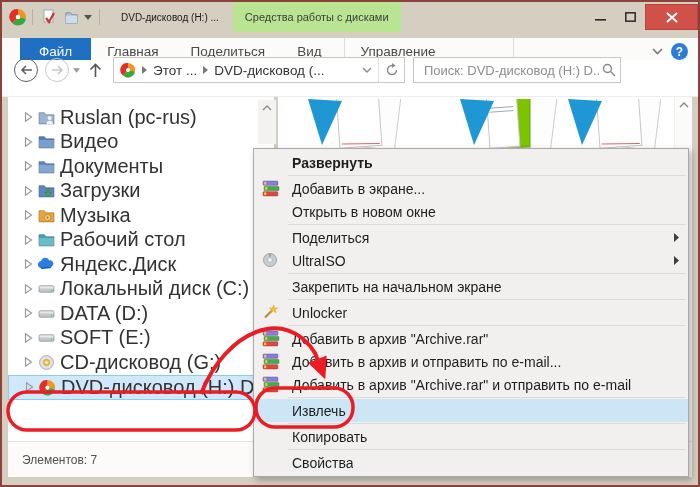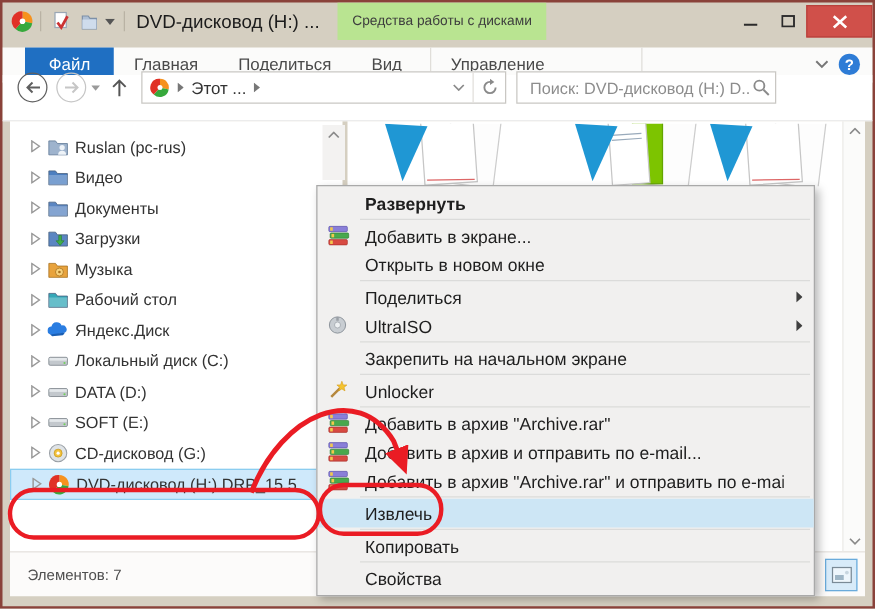--- a/index.html
+++ b/index.html
@@ -9,21 +9,21 @@
     background:#d5cfc1;border:2px solid #8a423a;
     font-family:"Liberation Sans","DejaVu Sans",sans-serif;
     overflow:hidden;
   }
   
   .titlebar{position:absolute;top:0;left:0;right:0;height:30px;display:flex;align-items:center;}
   .app-icon{width:18px;height:18px;margin-left:7px;flex:none;}
   .tb-sep{width:1px;height:16px;background:#b9b2a4;margin:0 5px;flex:none;}
   .qat-btn{width:20px;height:20px;display:flex;align-items:center;justify-content:center;flex:none;margin:0 1px;}
   .qat-caret{width:12px;height:20px;display:flex;align-items:center;justify-content:center;flex:none;}
-  .win-title{font-size:15px;color:#1c1c1c;margin-left:4px;white-space:nowrap;}
+  .win-title{font-size:10px;color:#1c1c1c;margin-left:16px;white-space:nowrap;}
   .ctx-badge{height:30px;margin-left:14px;padding:0 12px;background:#b9e491;color:#3e3e3e;
     font-size:11px;display:flex;align-items:center;flex:none;}
   .tb-spacer{flex:1;}
   .win-btn{width:30px;height:26px;display:flex;align-items:center;justify-content:center;flex:none;}
   .win-btn.close{width:53px;background:#d0504a;border:1px solid #b8413c;margin-right:0;}
   
   .tabs{position:absolute;top:36px;left:0;right:0;height:28px;background:#fbfbfa;
     border-bottom:1px solid #e4e2de;display:flex;align-items:stretch;font-size:13.5px;color:#4a4a4a;}
   .tab{display:flex;align-items:center;padding:0 16px;}
   .tab.file{background:#1f6fc2;color:#fff;padding:0 19px;margin-left:18px;}
@@ -47,41 +47,41 @@
   .addr-right{margin-left:auto;display:flex;align-items:center;}
   .addr-chevron{width:22px;display:flex;justify-content:center;}
   .addr-refresh{width:26px;height:24px;border-left:1px solid #e2e0dc;display:flex;align-items:center;justify-content:center;}
   .searchbox{height:26px;width:208px;margin-left:8px;border:1px solid #c9c7c3;background:#fff;
     display:flex;align-items:center;padding:0 4px 0 8px;}
   .searchbox input{border:none;outline:none;flex:1;font-size:13px;color:#555;
     font-family:"Liberation Sans","DejaVu Sans",sans-serif;background:transparent;min-width:0;}
   .searchbox input::placeholder{color:#8d8d8d;opacity:1;}
   
   .tree{position:absolute;top:95px;left:6px;width:266px;bottom:44px;background:#fff;padding-top:8px;overflow:hidden;}
-  .tree-row{height:24.5px;display:flex;align-items:center;padding-left:12px;font-size:13px;color:#333;}
+  .tree-row{height:24.5px;display:flex;align-items:center;padding-left:12px;font-size:20px;color:#333;}
   .tree-row .expander{width:16px;height:16px;flex:none;display:flex;align-items:center;justify-content:center;}
   .tree-row .t-icon{width:17px;height:17px;flex:none;margin:0 5px 0 2px;}
   .tree-row .t-label{white-space:nowrap;}
   .tree-row.selected{background:#cfe9fb;border:1px solid #8bcdf0;margin-right:16px;height:25px;}
   .tree-scroll-up{position:absolute;left:256px;top:98px;width:18px;height:44px;background:#f3f2f1;
     display:flex;justify-content:center;padding-top:5px;z-index:5;}
   .content{position:absolute;left:276px;top:95px;right:24px;bottom:44px;background:#fff;overflow:hidden;}
   .ghost{position:absolute;top:2px;}
   .vscroll{position:absolute;right:6px;top:95px;width:18px;bottom:44px;background:#fbfbfa;
     border-left:1px solid #f0efee;display:flex;flex-direction:column;align-items:center;justify-content:space-between;
     padding:5px 0;}
   
   .statusbar{position:absolute;left:6px;right:6px;bottom:8px;height:36px;background:#fcfbfa;
     border-top:1px solid #e6e4e0;display:flex;align-items:center;padding:0 6px 0 14px;}
   .status-text{font-size:12px;color:#4f4f4f;}
   .status-right{margin-left:auto;display:flex;align-items:center;gap:4px;}
   .view-btn{width:26px;height:26px;display:flex;align-items:center;justify-content:center;border:1px solid transparent;}
   .view-btn.active{background:#d8ebf9;border-color:#6aabdb;}
   
-  .menu{position:absolute;left:251px;top:146px;width:399px;background:#f1f0ef;
+  .menu{position:absolute;left:251px;top:146px;width:436px;background:#f1f0ef;
     border:1px solid #a9a9a9;box-shadow:3px 3px 7px rgba(0,0,0,0.28);padding:2px 0;z-index:50;}
   .mi{height:23px;display:flex;align-items:center;padding:0 24px 0 8px;font-size:14px;color:#1e1e1e;position:relative;}
   .mi .mi-icon{width:21px;height:17px;flex:none;margin-right:9px;}
   .mi .mi-label{white-space:nowrap;overflow:hidden;}
   .mi.bold .mi-label{font-weight:bold;}
   .mi.hl{background:#cde6f5;}
   .mi .sub-arrow{position:absolute;right:9px;top:7px;}
   .menu .sep{height:1px;background:#dbdbda;margin:1px 3px 1px 34px;}
   
   .annotation-layer{position:absolute;left:0;top:0;width:700px;height:487px;z-index:100;pointer-events:none;}
@@ -195,20 +195,21 @@
         <svg width="5" height="8" viewBox="0 0 5 8">
             <polygon points="0,0 5,4 0,8" fill="#777"></polygon>
           </svg>
       </span>
       <span class="crumb">Этот ...</span>
       <span class="crumb-sep">
         <svg width="5" height="8" viewBox="0 0 5 8">
             <polygon points="0,0 5,4 0,8" fill="#777"></polygon>
           </svg>
       </span>
+      <span class="crumb">DVD-дисковод (...</span>
       <span class="addr-right">
         <span class="addr-chevron">
           <svg width="10" height="6" viewBox="0 0 10 6">
               <polyline points="1,1 5,5 9,1" fill="none" stroke="#8a8a8a" stroke-width="1.4"></polyline>
             </svg>
         </span>
         <span class="addr-refresh">
           <svg width="14" height="14" viewBox="0 0 14 14">
               <path d="M11.5 7 A4.5 4.5 0 1 1 7 2.5" fill="none" stroke="#8a8a8a" stroke-width="1.5"></path>
               <polygon points="7,0 7,5 10.5,2.5" fill="#8a8a8a"></polygon>

